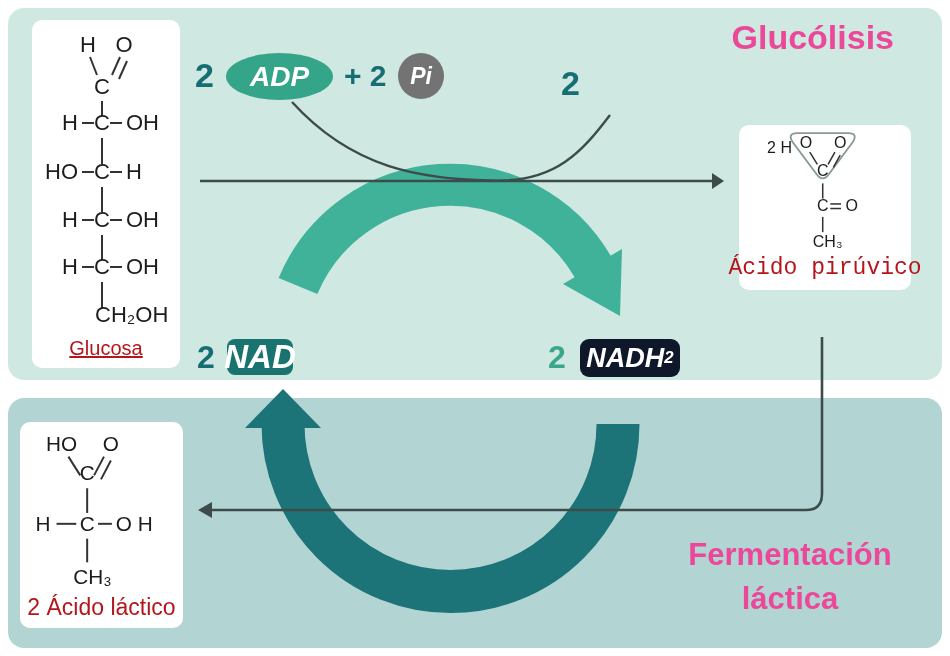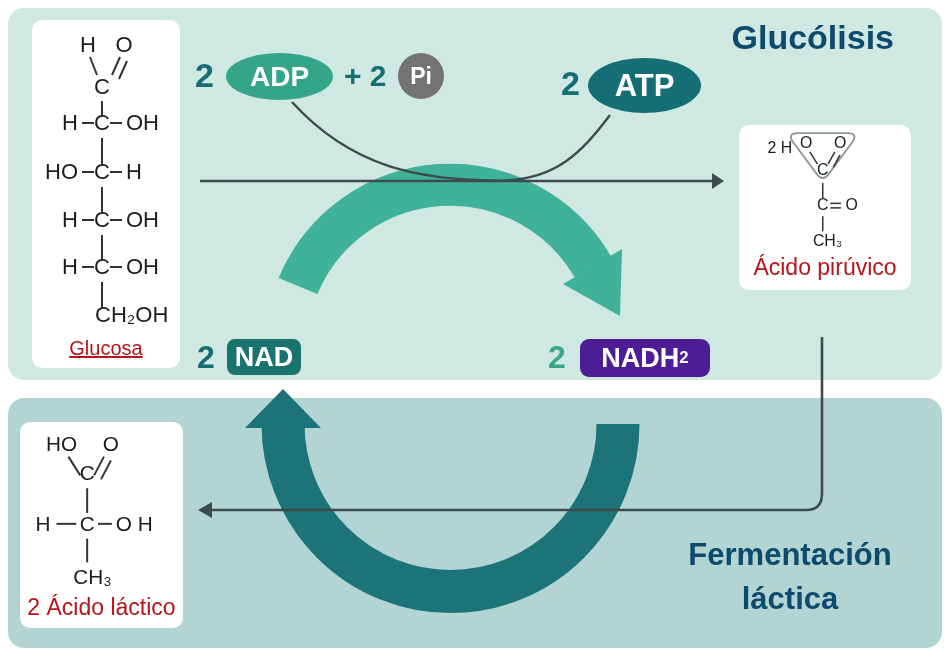--- a/index.html
+++ b/index.html
@@ -8,41 +8,41 @@
   .panel{position:absolute;border-radius:16px;}
   .panel-top{left:8px;top:8px;width:934px;height:372px;background:#cfe9e2;}
   .panel-bottom{left:8px;top:398px;width:934px;height:250px;background:#b2d5d4;}
   .overlay{position:absolute;left:0;top:0;width:950px;height:656px;pointer-events:none;}
   .whitebox{position:absolute;background:#ffffff;border-radius:10px;display:flex;flex-direction:column;align-items:center;}
   .box-glucose{left:32px;top:20px;width:148px;height:348px;}
   .box-pyruvate{left:739px;top:125px;width:172px;height:165px;}
   .box-lactate{left:20px;top:422px;width:163px;height:206px;}
   .struct-label{color:#b5161c;margin-top:auto;white-space:nowrap;}
   .label-glucose{font-size:20px;margin-bottom:8px;text-decoration:underline;}
-  .label-pyruvate{font-size:23px;margin-bottom:9px;}
+  .label-pyruvate{font-size:23px;margin-bottom:9px;font-family:Liberation Mono, monospace;}
   .label-lactate{font-size:23px;margin-bottom:7px;text-align:center;}
   .struct-svg{display:block;margin-top:2px;}
   .struct-svg text{fill:#1c1c1c;font-size:22px;}
   .struct-svg .small{font-size:21px;}
   .bond{stroke:#333333;stroke-width:2px;}
   .ring{stroke:#8a9898;stroke-width:2.4px;fill:none;}
-  .oval{position:absolute;display:flex;align-items:center;justify-content:center;color:#ffffff;font-weight:700;white-space:nowrap;}
+  .oval{position:absolute;display:flex;align-items:center;justify-content:center;color:#ffffff;font-weight:700;white-space:nowrap;font-style:italic;}
   .oval-adp{left:226px;top:53px;width:107px;height:47px;border-radius:50%;background:#35a58a;font-size:28px;}
   .circle-pi{left:398px;top:53px;width:46px;height:46px;border-radius:50%;background:#737373;font-size:23px;}
   .oval-atp{left:588px;top:58px;width:113px;height:55px;border-radius:50%;background:#156e73;font-size:31px;}
-  .badge-nad{left:227px;top:339px;width:74px;height:36px;border-radius:8px;background:#19746f;font-size:27px;}
-  .badge-nadh2{left:580px;top:339px;width:130px;height:38px;border-radius:9px;background:#4c1d95;font-size:27px;}
+  .badge-nad{left:227px;top:339px;width:66px;height:36px;border-radius:8px;background:#19746f;font-size:33px;}
+  .badge-nadh2{left:580px;top:339px;width:100px;height:38px;border-radius:9px;background:#0f172a;font-size:27px;}
   .badge-nadh2 sub{font-size:0.62em;}
   .count{position:absolute;font-weight:700;color:#176d74;white-space:nowrap;}
   .count-adp{left:195px;top:56px;font-size:34px;}
   .count-pi{left:344px;top:59px;font-size:30px;}
   .count-atp{left:561px;top:64px;font-size:34px;}
   .count-nad{left:197px;top:339px;font-size:32px;}
   .count-nadh2{left:548px;top:339px;font-size:32px;color:#3aa78c;}
-  .title{position:absolute;font-weight:700;color:#0c4a6e;}
+  .title{position:absolute;font-weight:700;color:#ec4899;}
   .title-glycolysis{right:56px;top:18px;font-size:34px;}
   .title-fermentation{left:625px;top:533px;width:330px;text-align:center;font-size:31px;line-height:1.42;}
 </style>
 </head>
 <body>
 
 <div class="stage">
 
   <div class="panel panel-top"></div>
   <div class="panel panel-bottom"></div>
@@ -76,21 +76,20 @@
   <div class="title title-fermentation">
     <div>Fermentación</div>
     <div>láctica</div>
   </div>
 
   <div class="count count-adp">2</div>
   <div class="oval oval-adp">ADP</div>
   <div class="count count-pi">+ 2</div>
   <div class="oval circle-pi">Pi</div>
   <div class="count count-atp">2</div>
-  <div class="oval oval-atp">ATP</div>
   <div class="count count-nad">2</div>
   <div class="oval badge-nad">NAD</div>
   <div class="count count-nadh2">2</div>
   <div class="oval badge-nadh2">
     <span>NADH</span>
       <sub>2</sub>
   </div>
 
   <div class="whitebox box-glucose">
     <svg class="struct-svg" width="148" height="312" viewBox="0 0 148 312">

